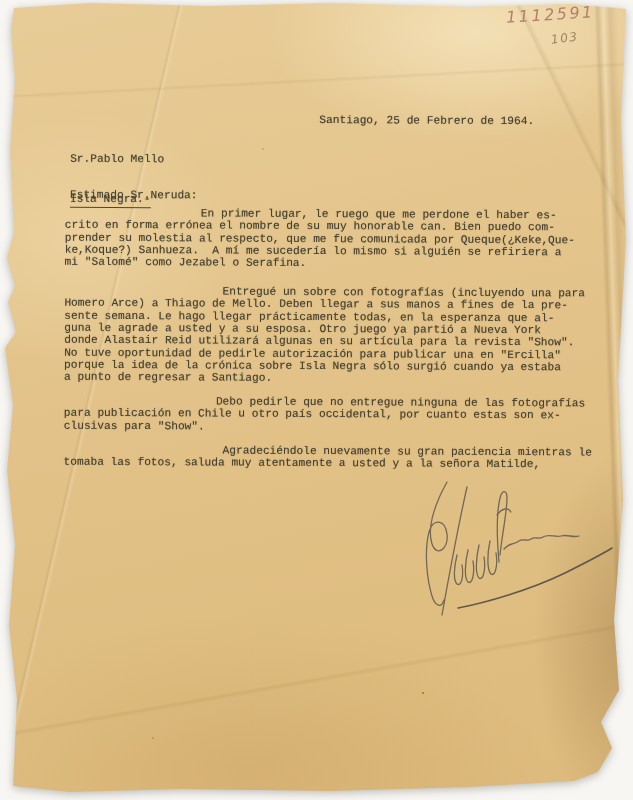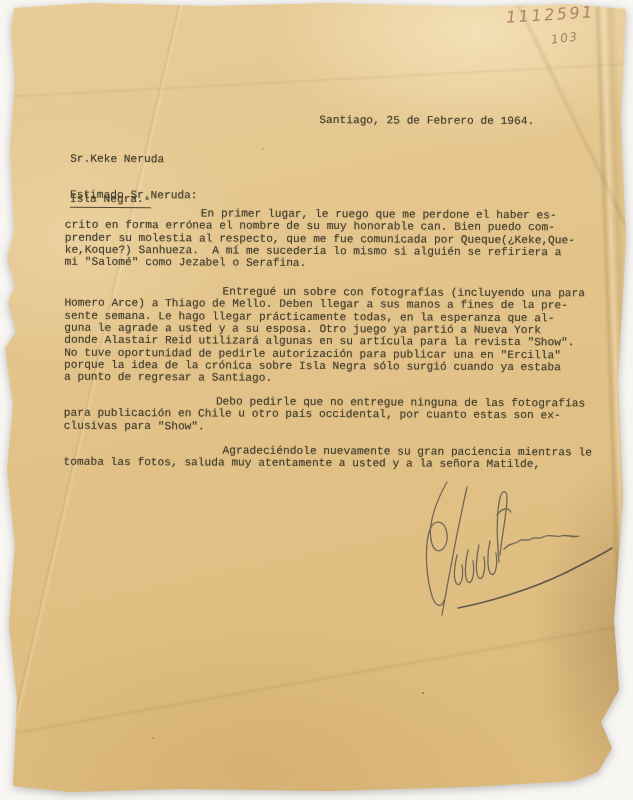--- a/index.html
+++ b/index.html
@@ -91,21 +91,21 @@
     <div class="speck" style="left:152px;top:737px;width:2px;height:2px;opacity:.5;"></div>
     <div class="speck" style="left:262px;top:148px;width:2px;height:1.5px;opacity:.4;"></div>
 
     <div class="hand-number">1112591</div>
     <div class="hand-page">103</div>
 
     <div class="typed">
       <div class="tblock dateline">Santiago, 25 de Febrero de 1964.</div>
 
       <div class="tblock recipient">
-        <div class="line">Sr.Keke Neruda</div>
+        <div class="line">Sr.Pablo Mello</div>
         <div class="line"><span class="addr-underline">Isla Negra.-</span></div>
       </div>
 
       <div class="tblock salutation">Estimado Sr.Neruda:</div>
 
       <div class="para p1">
         <div class="line first">En primer lugar, le ruego que me perdone el haber es-</div>
         <div class="line">crito en forma errónea el nombre de su muy honorable can. Bien puedo com-</div>
         <div class="line">prender su molestia al respecto, que me fue comunicada por Queque(¿Keke,Que-</div>
         <div class="line">ke,Koque?) Sanhueza.  A mí me sucedería lo mismo si alguién se refiriera a</div>

